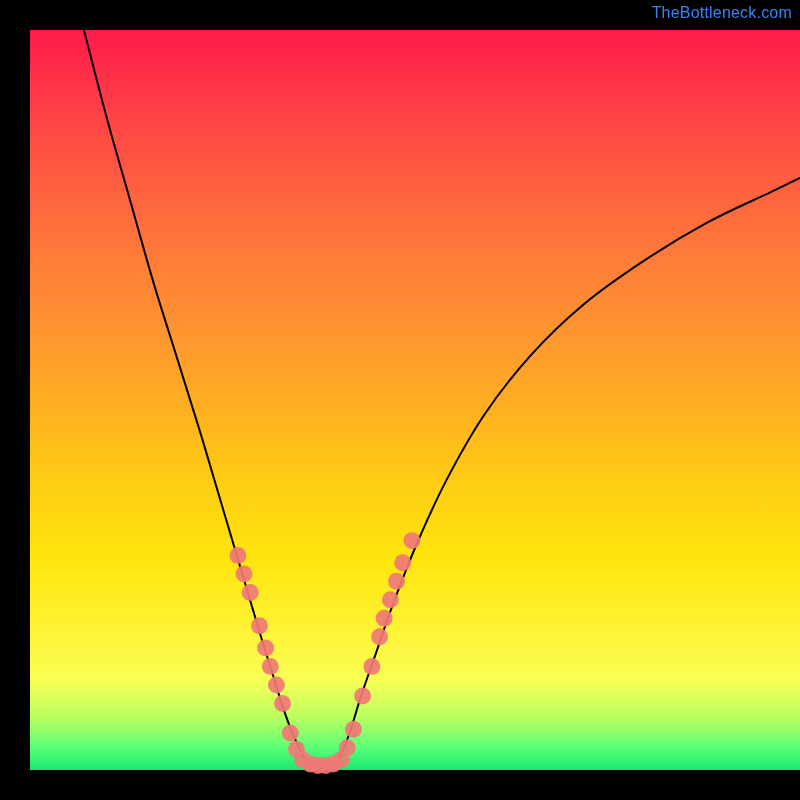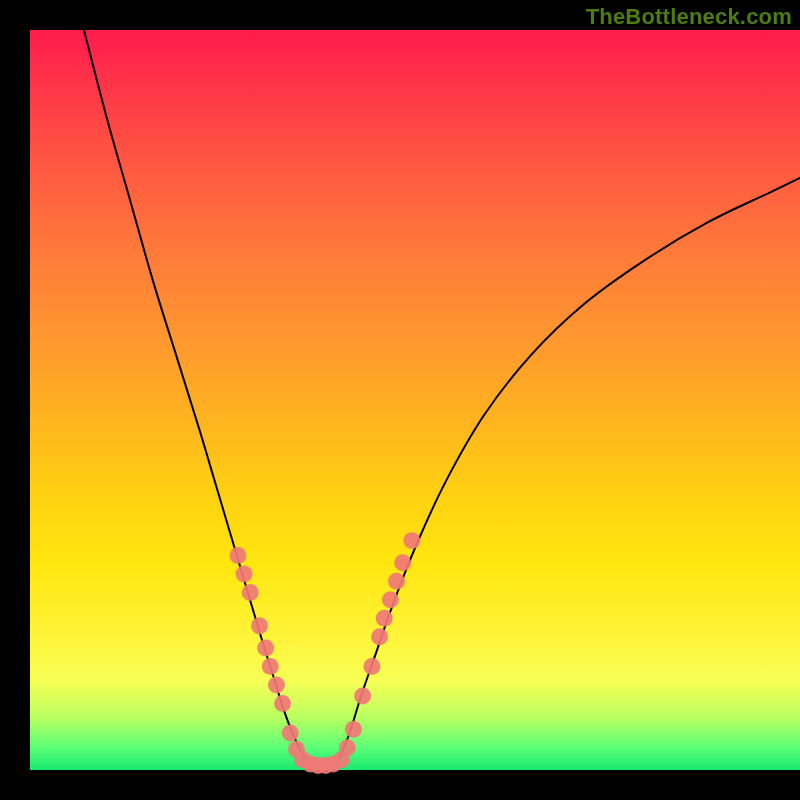--- a/index.html
+++ b/index.html
@@ -34,23 +34,23 @@
       #fff43a 82%,
       #f7ff55 88%,
       #b8ff60 93%,
       #5aff77 97%,
       #18e86f 100%);
   }
   .watermark {
     position: absolute;
     top: 4px;
     right: 8px;
-    color: #4d7c0f;
-    font-size: 22px;
-    font-weight: 700;
+    color: #3b82f6;
+    font-size: 16px;
+    font-weight: 400;
     letter-spacing: 0.2px;
     user-select: none;
   }
   svg.curve {
     position: absolute;
     left: 0;
     top: 0;
     width: 770px;
     height: 740px;
     overflow: visible;

